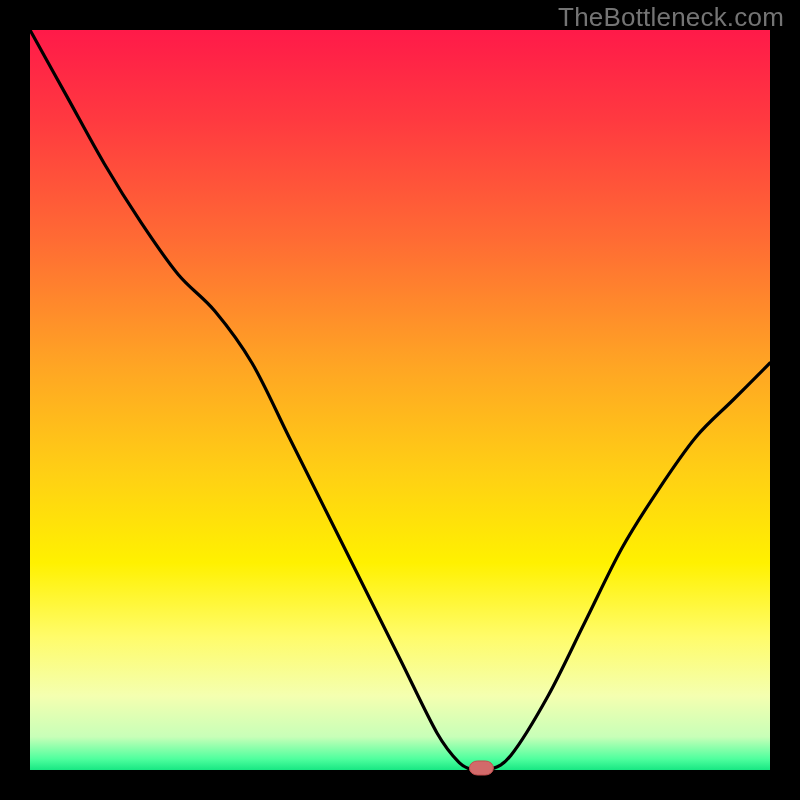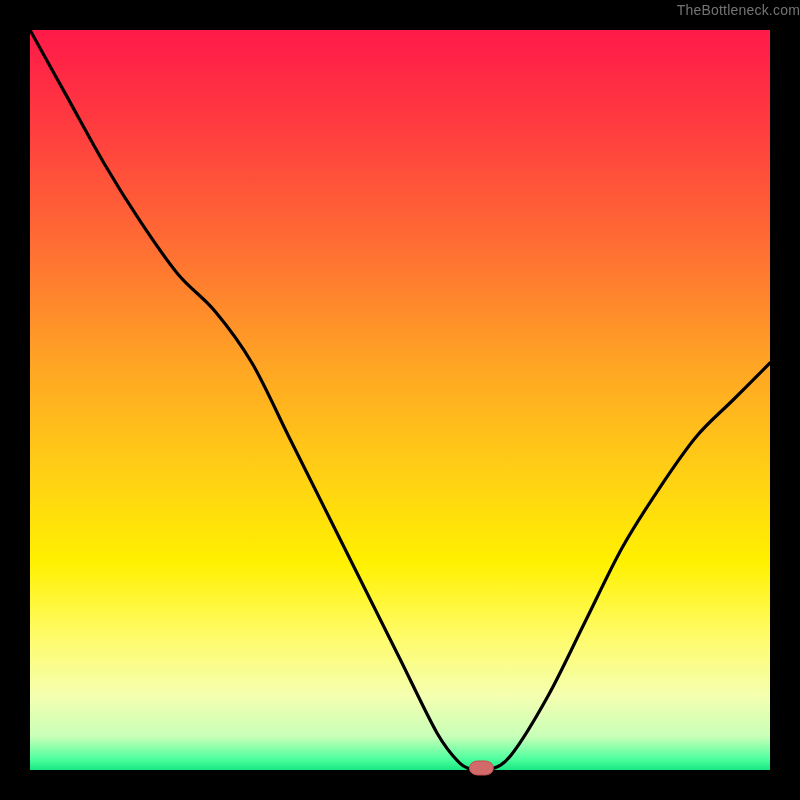--- a/index.html
+++ b/index.html
@@ -12,24 +12,24 @@
   }
   .frame {
     position: relative;
     width: 800px;
     height: 800px;
     background: #000;
   }
   .watermark {
     position: absolute;
     top: 2px;
-    right: 0;
+    right: 16px;
     color: #747474;
     font-family: Arial, Helvetica, sans-serif;
-    font-size: 14px;
+    font-size: 26px;
     letter-spacing: 0.2px;
     z-index: 5;
   }
   svg {
     position: absolute;
     top: 0;
     left: 0;
   }
 </style>
 </head>

